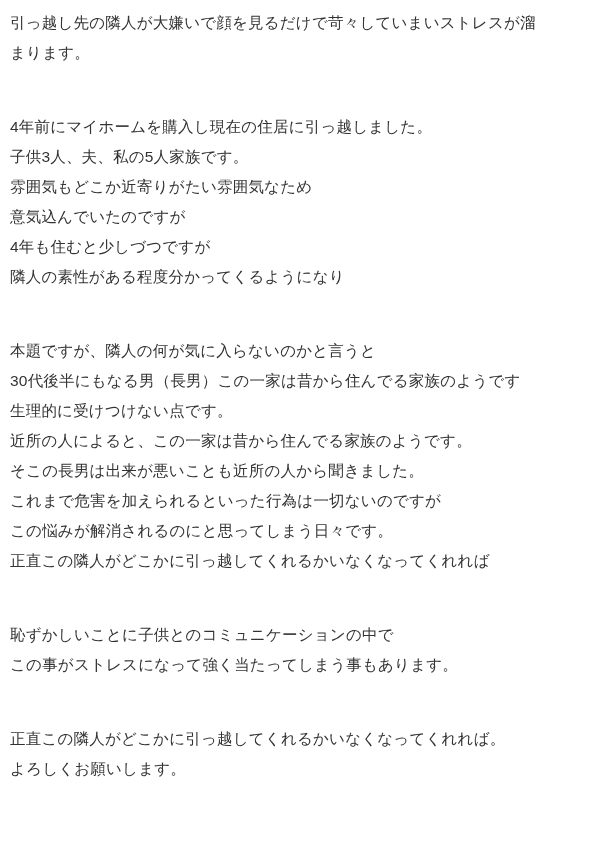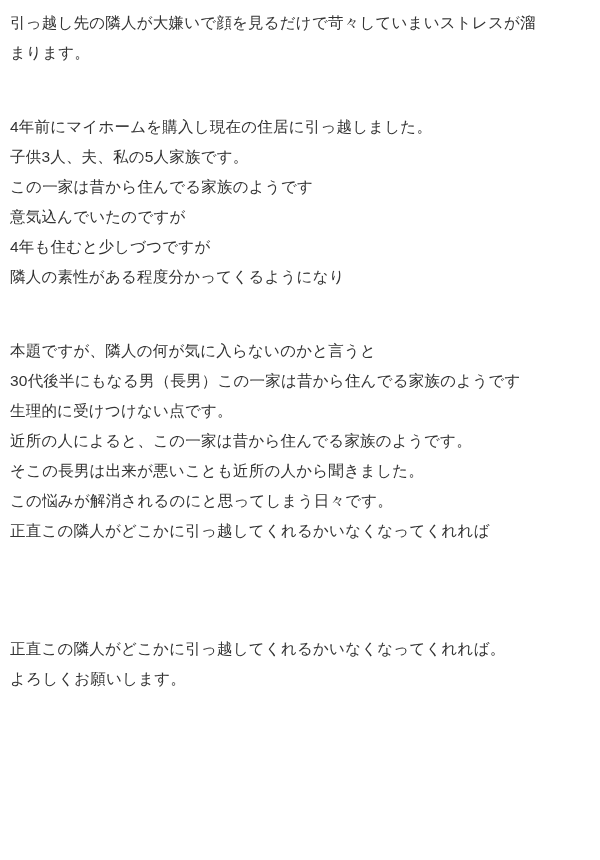--- a/index.html
+++ b/index.html
@@ -47,42 +47,47 @@
     <div class="line">引っ越し先の隣人が大嫌いで顔を見るだけで苛々していまいストレスが溜</div>
     <div class="line">まります。</div>
   </div>
 
   <div class="spacer"></div>
   <div class="spacer-small"></div>
 
   <div class="para">
     <div class="line">4年前にマイホームを購入し現在の住居に引っ越しました。</div>
     <div class="line">子供3人、夫、私の5人家族です。</div>
-    <div class="line">この一家は昔から住んでる家族のようです</div>
+    <div class="line">雰囲気もどこか近寄りがたい雰囲気なため</div>
     <div class="line">意気込んでいたのですが</div>
     <div class="line">4年も住むと少しづつですが</div>
     <div class="line">隣人の素性がある程度分かってくるようになり</div>
   </div>
 
   <div class="spacer"></div>
   <div class="spacer-small"></div>
 
   <div class="para">
     <div class="line">本題ですが、隣人の何が気に入らないのかと言うと</div>
     <div class="line">30代後半にもなる男（長男）この一家は昔から住んでる家族のようです</div>
     <div class="line">生理的に受けつけない点です。</div>
     <div class="line">近所の人によると、この一家は昔から住んでる家族のようです。</div>
     <div class="line">そこの長男は出来が悪いことも近所の人から聞きました。</div>
+    <div class="line">これまで危害を加えられるといった行為は一切ないのですが</div>
     <div class="line">この悩みが解消されるのにと思ってしまう日々です。</div>
     <div class="line">正直この隣人がどこかに引っ越してくれるかいなくなってくれれば</div>
   </div>
 
   <div class="spacer"></div>
   <div class="spacer-small"></div>
 
+  <div class="para">
+    <div class="line">恥ずかしいことに子供とのコミュニケーションの中で</div>
+    <div class="line">この事がストレスになって強く当たってしまう事もあります。</div>
+  </div>
 
   <div class="spacer"></div>
   <div class="spacer-small"></div>
 
   <div class="para">
     <div class="line">正直この隣人がどこかに引っ越してくれるかいなくなってくれれば。</div>
     <div class="line">よろしくお願いします。</div>
   </div>
 
 </div>

